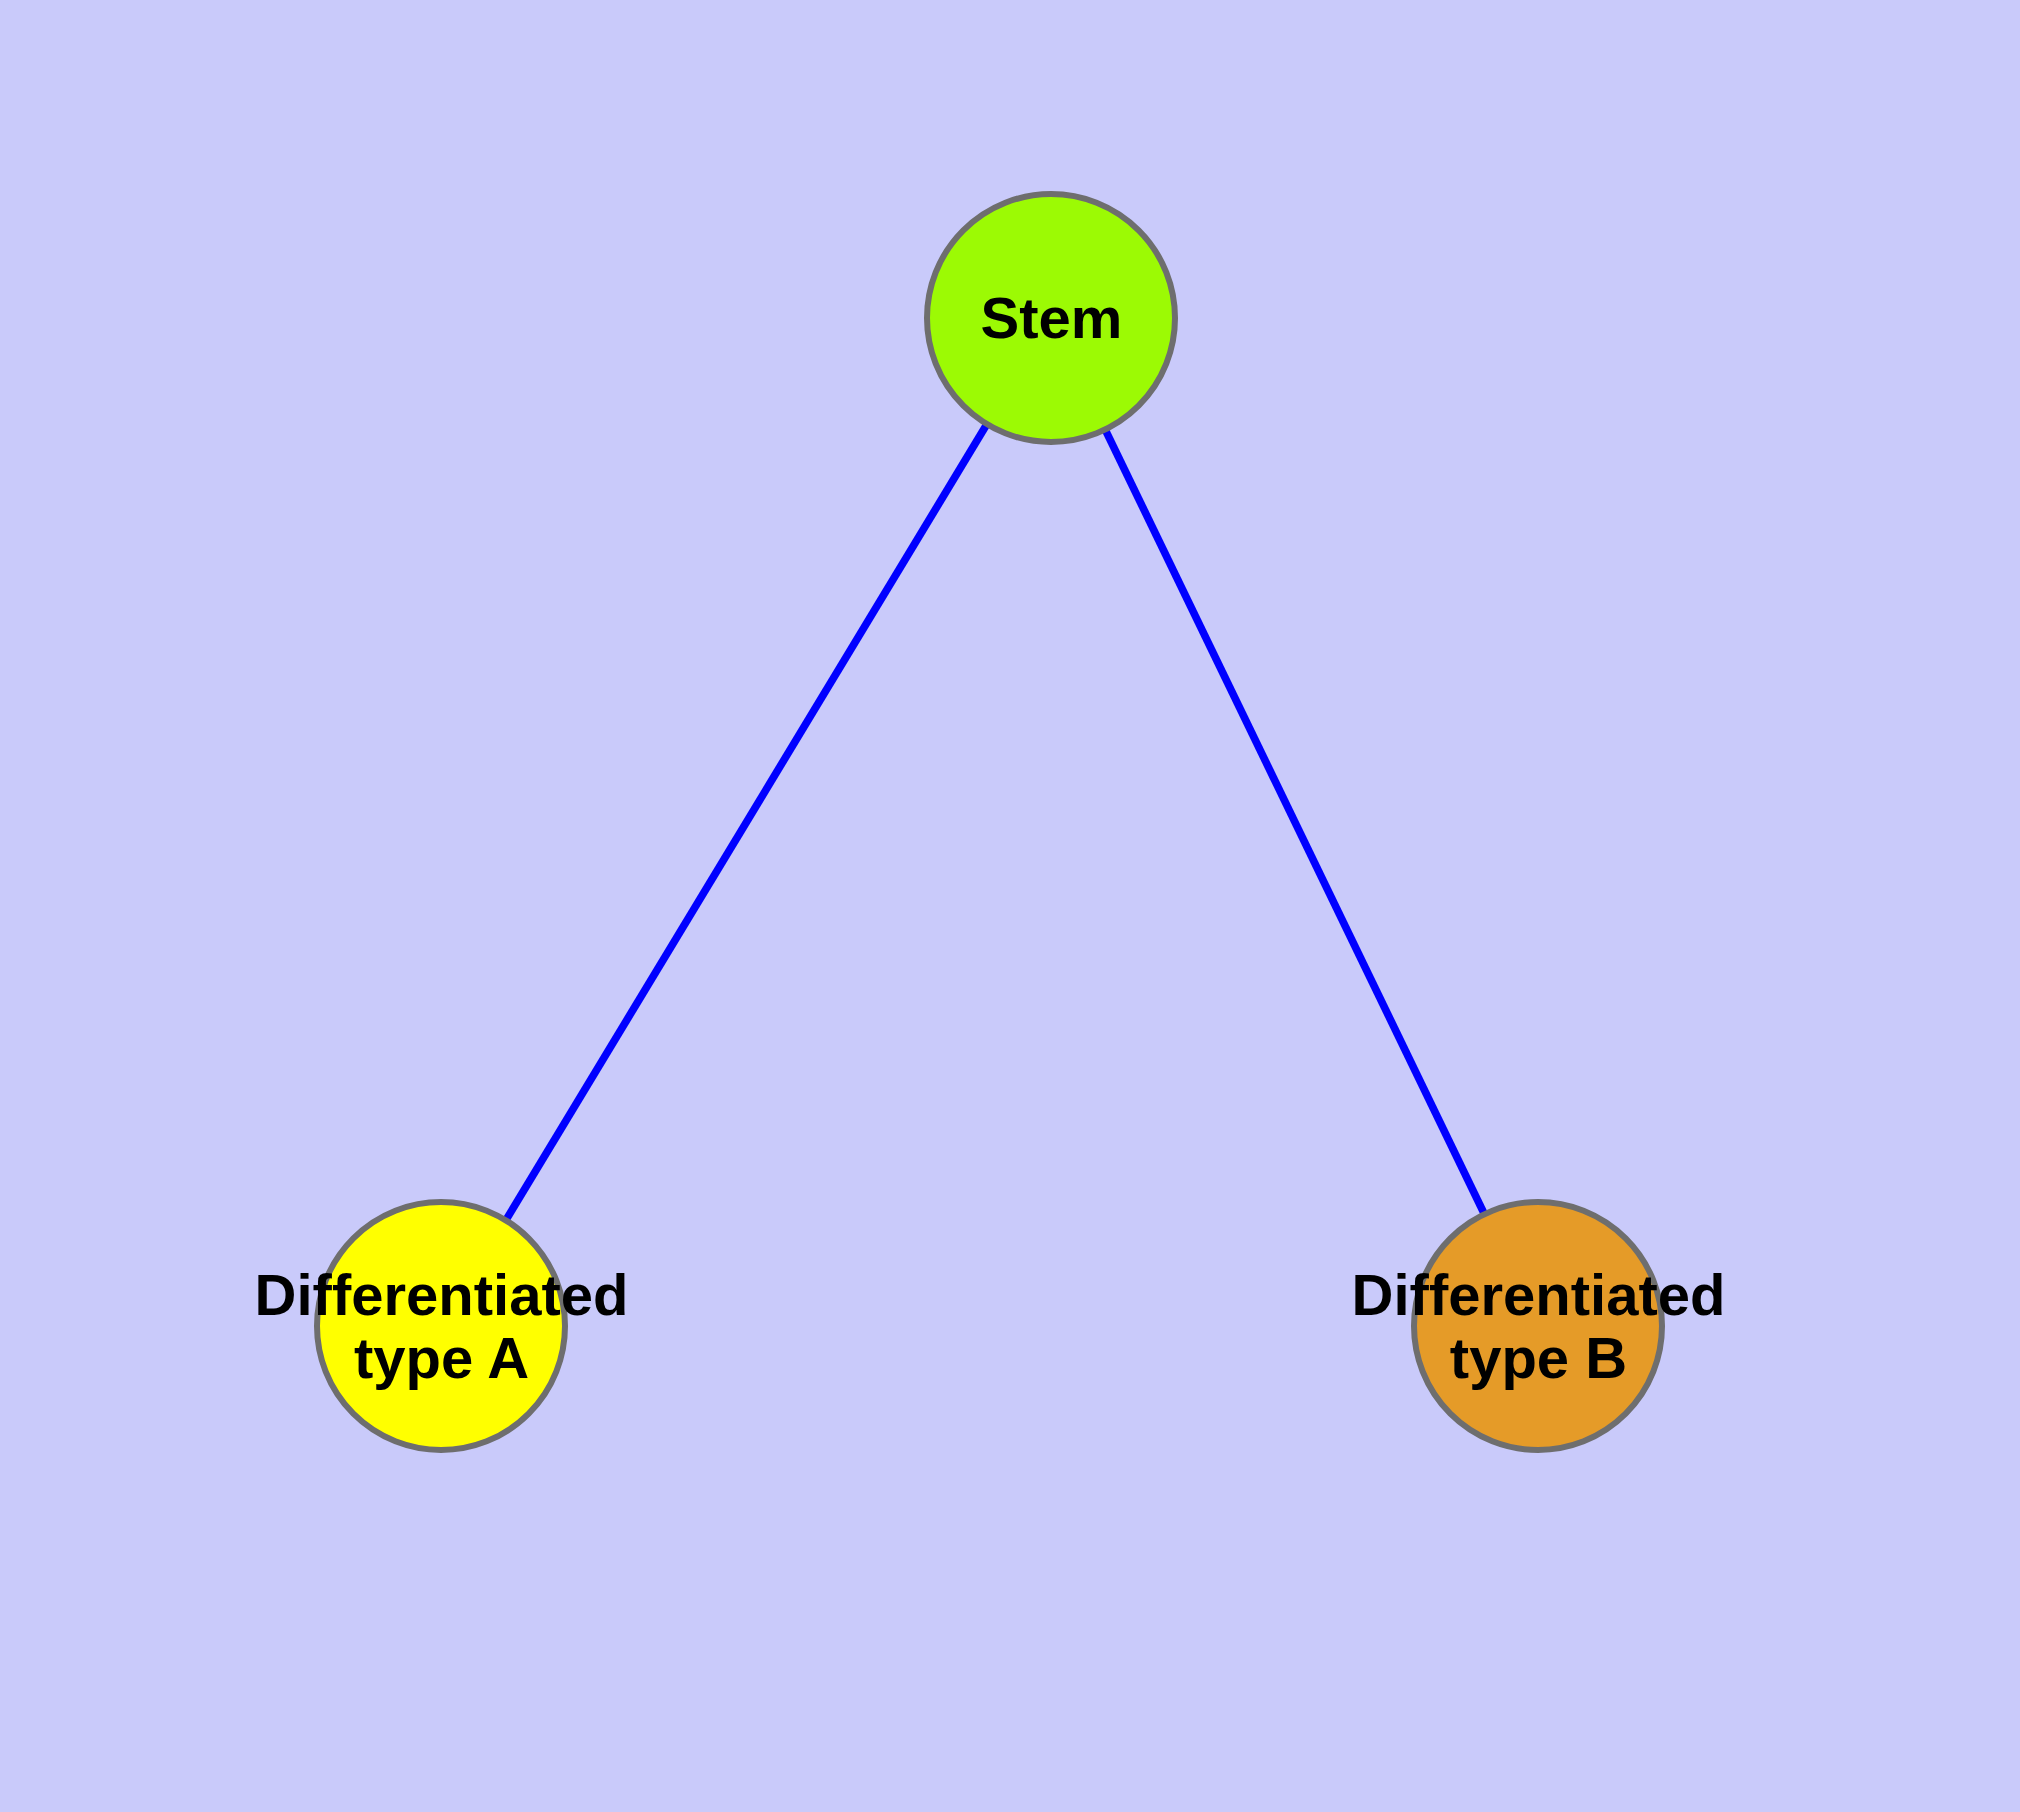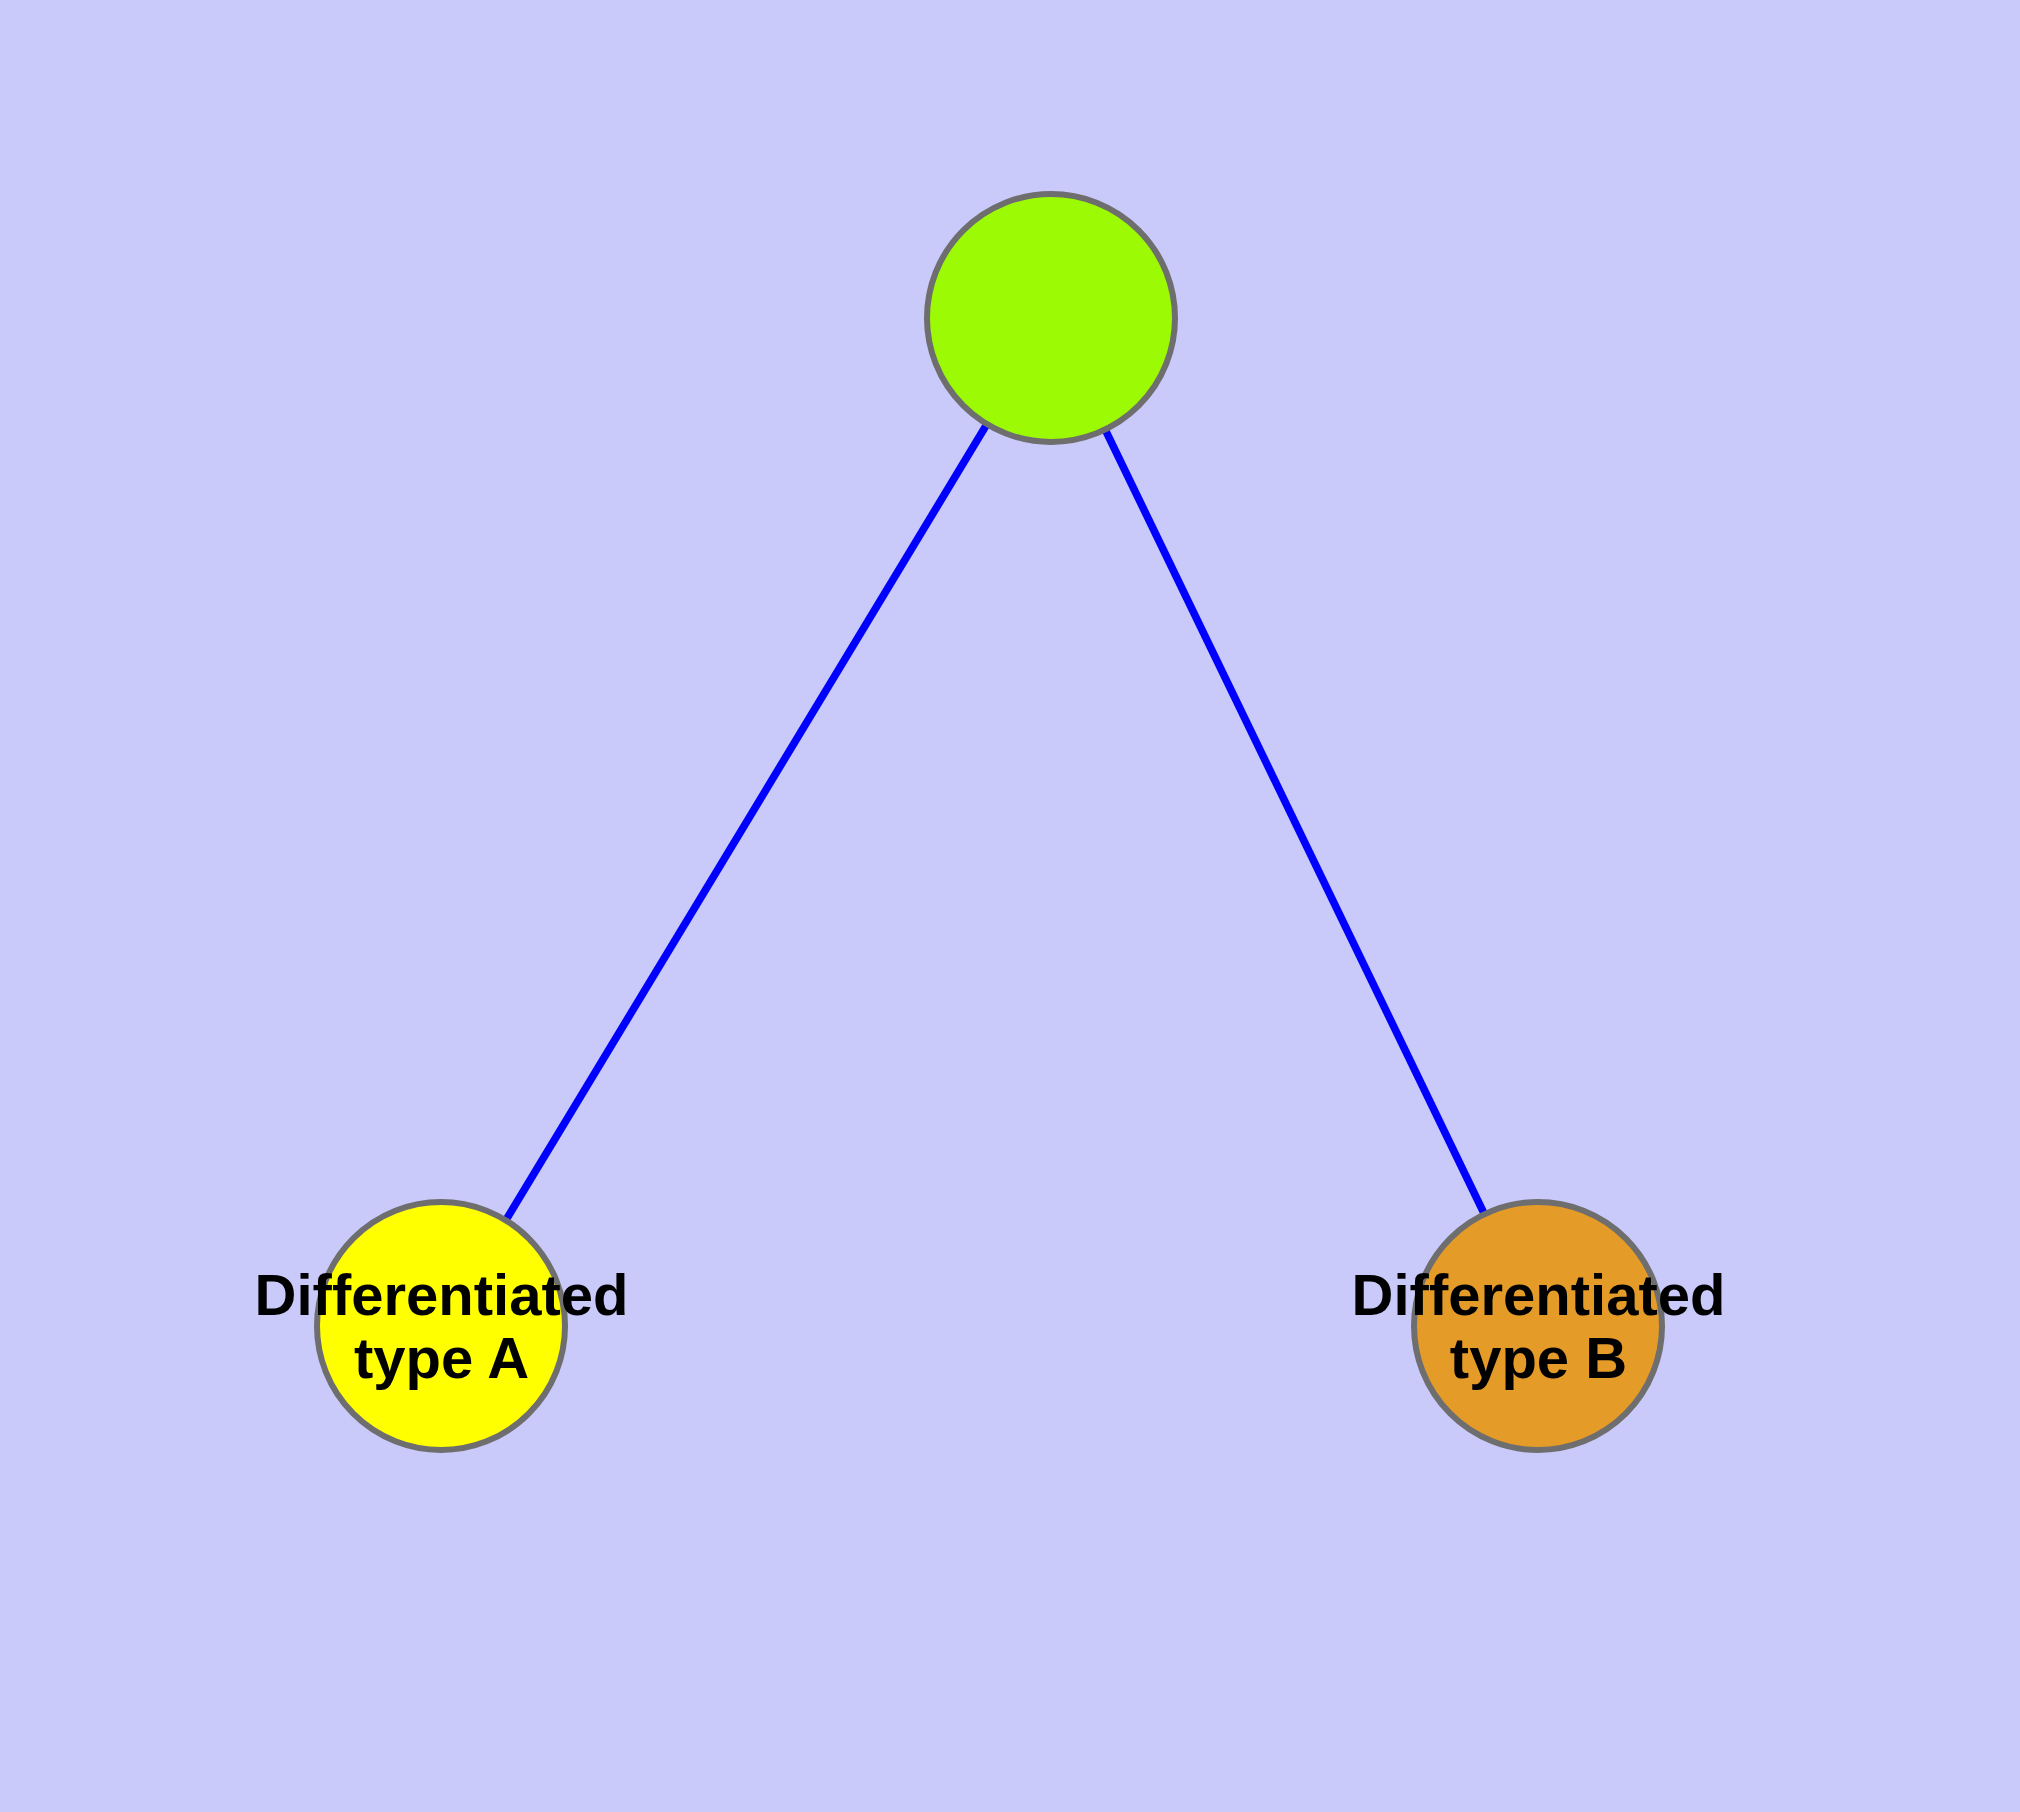--- a/index.html
+++ b/index.html
@@ -51,19 +51,20 @@
 
   <svg id="edge-layer" viewBox="0 0 2384 2138" preserveAspectRatio="none">
     <line class="graph-edge" x1="1240" y1="375" x2="521" y2="1565" stroke="#0000FF" stroke-width="9" stroke-linecap="butt"></line>
     <line class="graph-edge" x1="1240" y1="375" x2="1815" y2="1565" stroke="#0000FF" stroke-width="9" stroke-linecap="butt"></line>
   </svg>
 
   <div class="node" style="left: 924px; top: 191px; width: 254px; height: 254px; background: rgb(156, 250, 4); border: 6px solid rgb(110, 110, 110);"></div>
   <div class="node" style="left: 314px; top: 1199px; width: 254px; height: 254px; background: rgb(255, 255, 0); border: 6px solid rgb(110, 110, 110);"></div>
   <div class="node" style="left: 1411px; top: 1199px; width: 254px; height: 254px; background: rgb(229, 155, 40); border: 6px solid rgb(110, 110, 110);"></div>
 
+  <div class="node-label" style="font-size: 58px; color: rgb(0, 0, 0); left: 458px; width: 1187px; top: 287px;">Stem</div>
   <div class="node-label" style="font-size: 58px; color: rgb(0, 0, 0); left: -152px; width: 1187px; top: 1264px;">Differentiated
 type A</div>
   <div class="node-label" style="font-size: 58px; color: rgb(0, 0, 0); left: 945px; width: 1187px; top: 1264px;">Differentiated
 type B</div>
 
 </div>
 
 
 </body></html>

